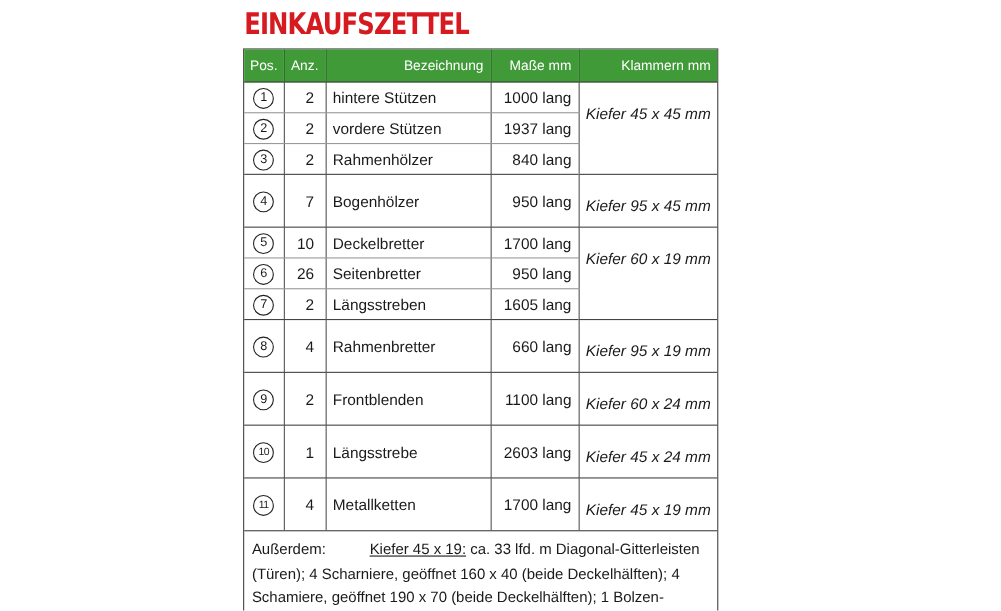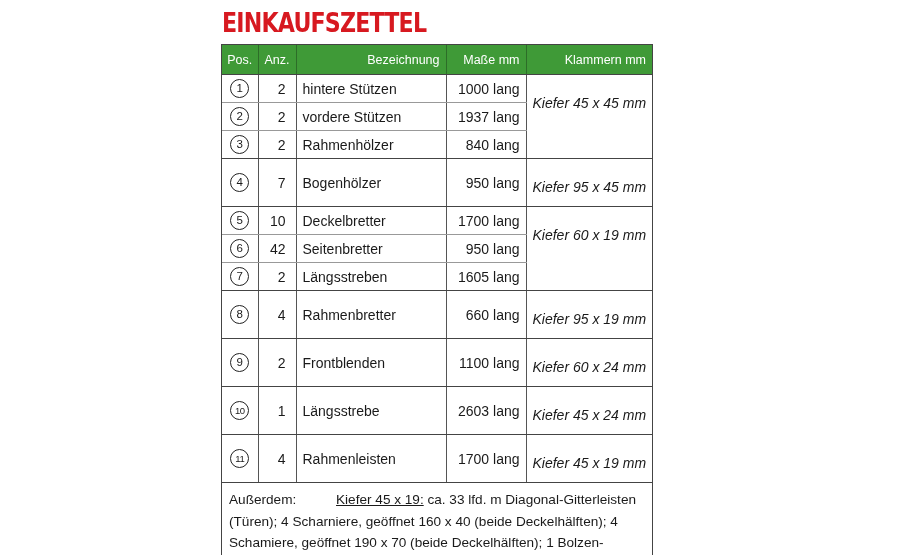--- a/index.html
+++ b/index.html
@@ -78,21 +78,21 @@
       </tr>
       <tr>
         <td class="pos"><span class="circ">5</span></td>
         <td class="anz">10</td>
         <td>Deckelbretter</td>
         <td class="mas">1700 lang</td>
         <td class="mat" rowspan="3" style="border-right:none">Kiefer 60 x 19 mm</td>
       </tr>
       <tr>
         <td class="pos"><span class="circ">6</span></td>
-        <td class="anz">42</td>
+        <td class="anz">26</td>
         <td>Seitenbretter</td>
         <td class="mas">950 lang</td>
       </tr>
       <tr class="grp">
         <td class="pos"><span class="circ">7</span></td>
         <td class="anz">2</td>
         <td>Längsstreben</td>
         <td class="mas">1605 lang</td>
       </tr>
       <tr class="grp">
@@ -112,21 +112,21 @@
       <tr class="grp">
         <td class="pos"><span class="circ two">10</span></td>
         <td class="anz">1</td>
         <td>Längsstrebe</td>
         <td class="mas">2603 lang</td>
         <td class="mat" style="border-right:none">Kiefer 45 x 24 mm</td>
       </tr>
       <tr>
         <td class="pos" style="border-bottom:none"><span class="circ two">11</span></td>
         <td class="anz" style="border-bottom:none">4</td>
-        <td style="border-bottom:none">Rahmenleisten</td>
+        <td style="border-bottom:none">Metallketten</td>
         <td class="mas" style="border-bottom:none">1700 lang</td>
         <td class="mat" style="border-right:none;border-bottom:none">Kiefer 45 x 19 mm</td>
       </tr>
     </tbody>
   </table>
   <div class="notes"><b>Außerdem:</b> <u>Kiefer 45 x 19:</u><span> ca. 33 lfd. m Diagonal-Gitterleisten (Türen); 4 Scharniere, geöffnet 160 x 40 (beide Deckelhälften); 4 Schamiere, geöffnet 190 x 70 (beide Deckelhälften); 1 Bolzen-Schließriegel 150 x 70 mit Schlaufe; 1 Grendelriegel 150 x 45; 2 verzinkte Winkel 60 x 60 x 40; 2 Metallketten ca. 280 lang; 2 Karabinerhaken; 2 Klammern; Spanplatten-Schrauben (Edelstahl); verzinkte Nägel.</span></div>
 
 </div>
 
 </body></html>

